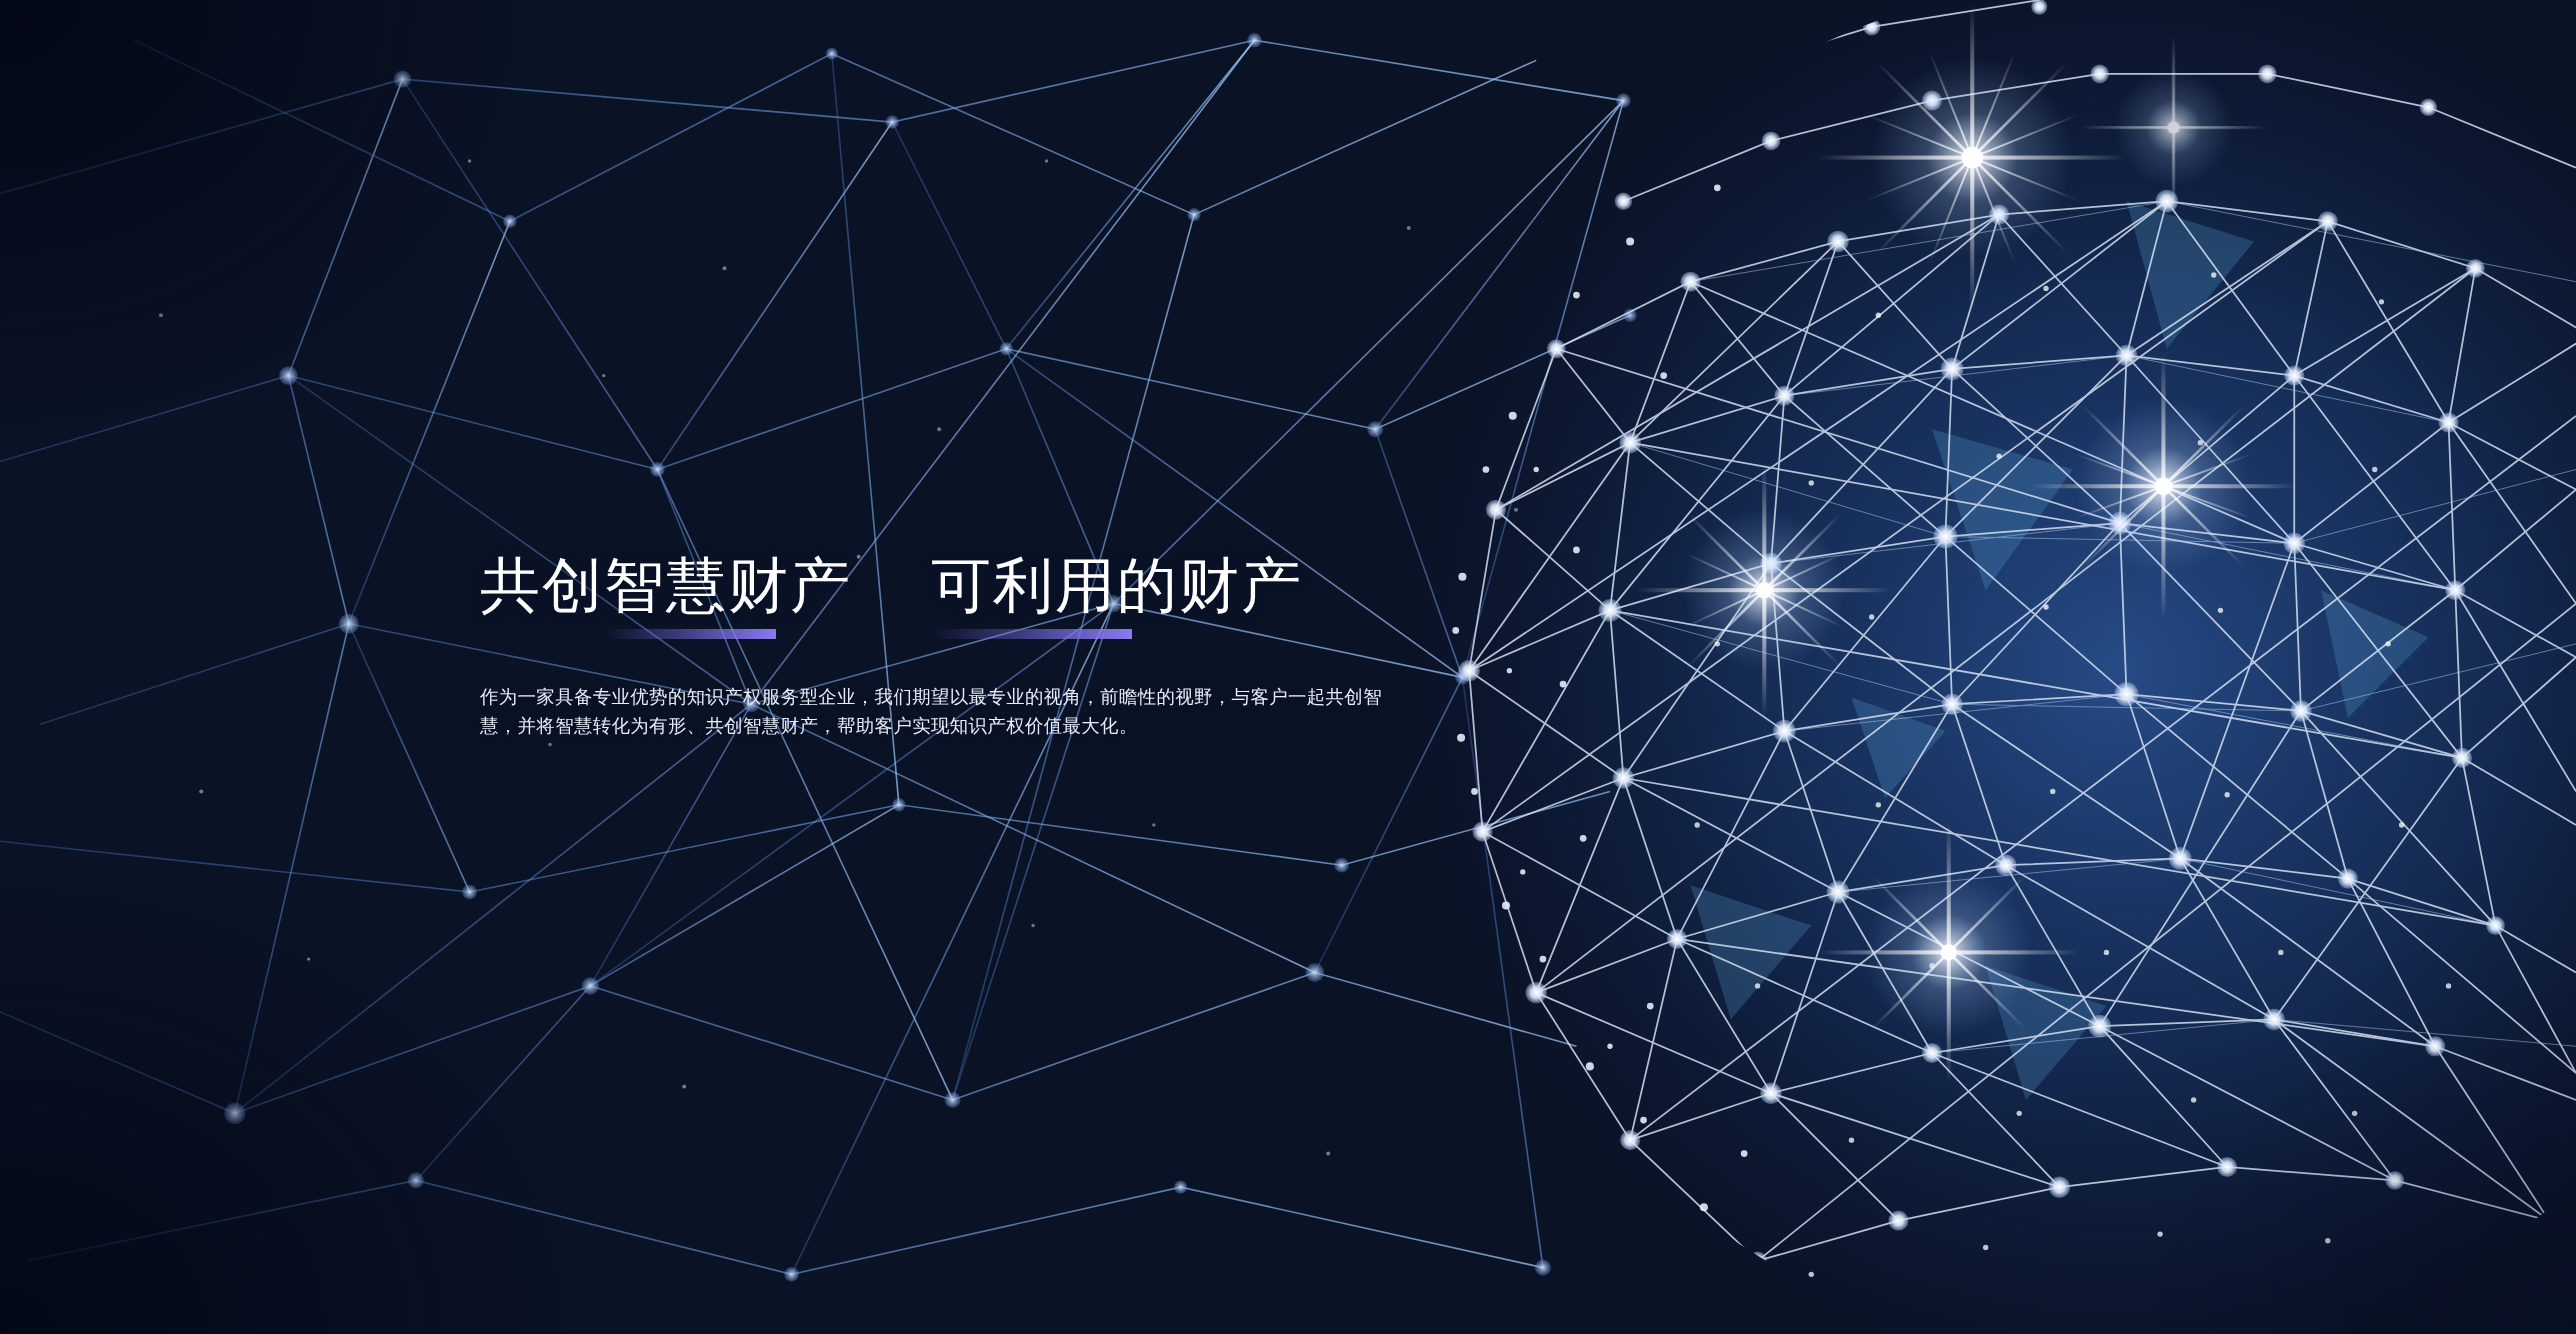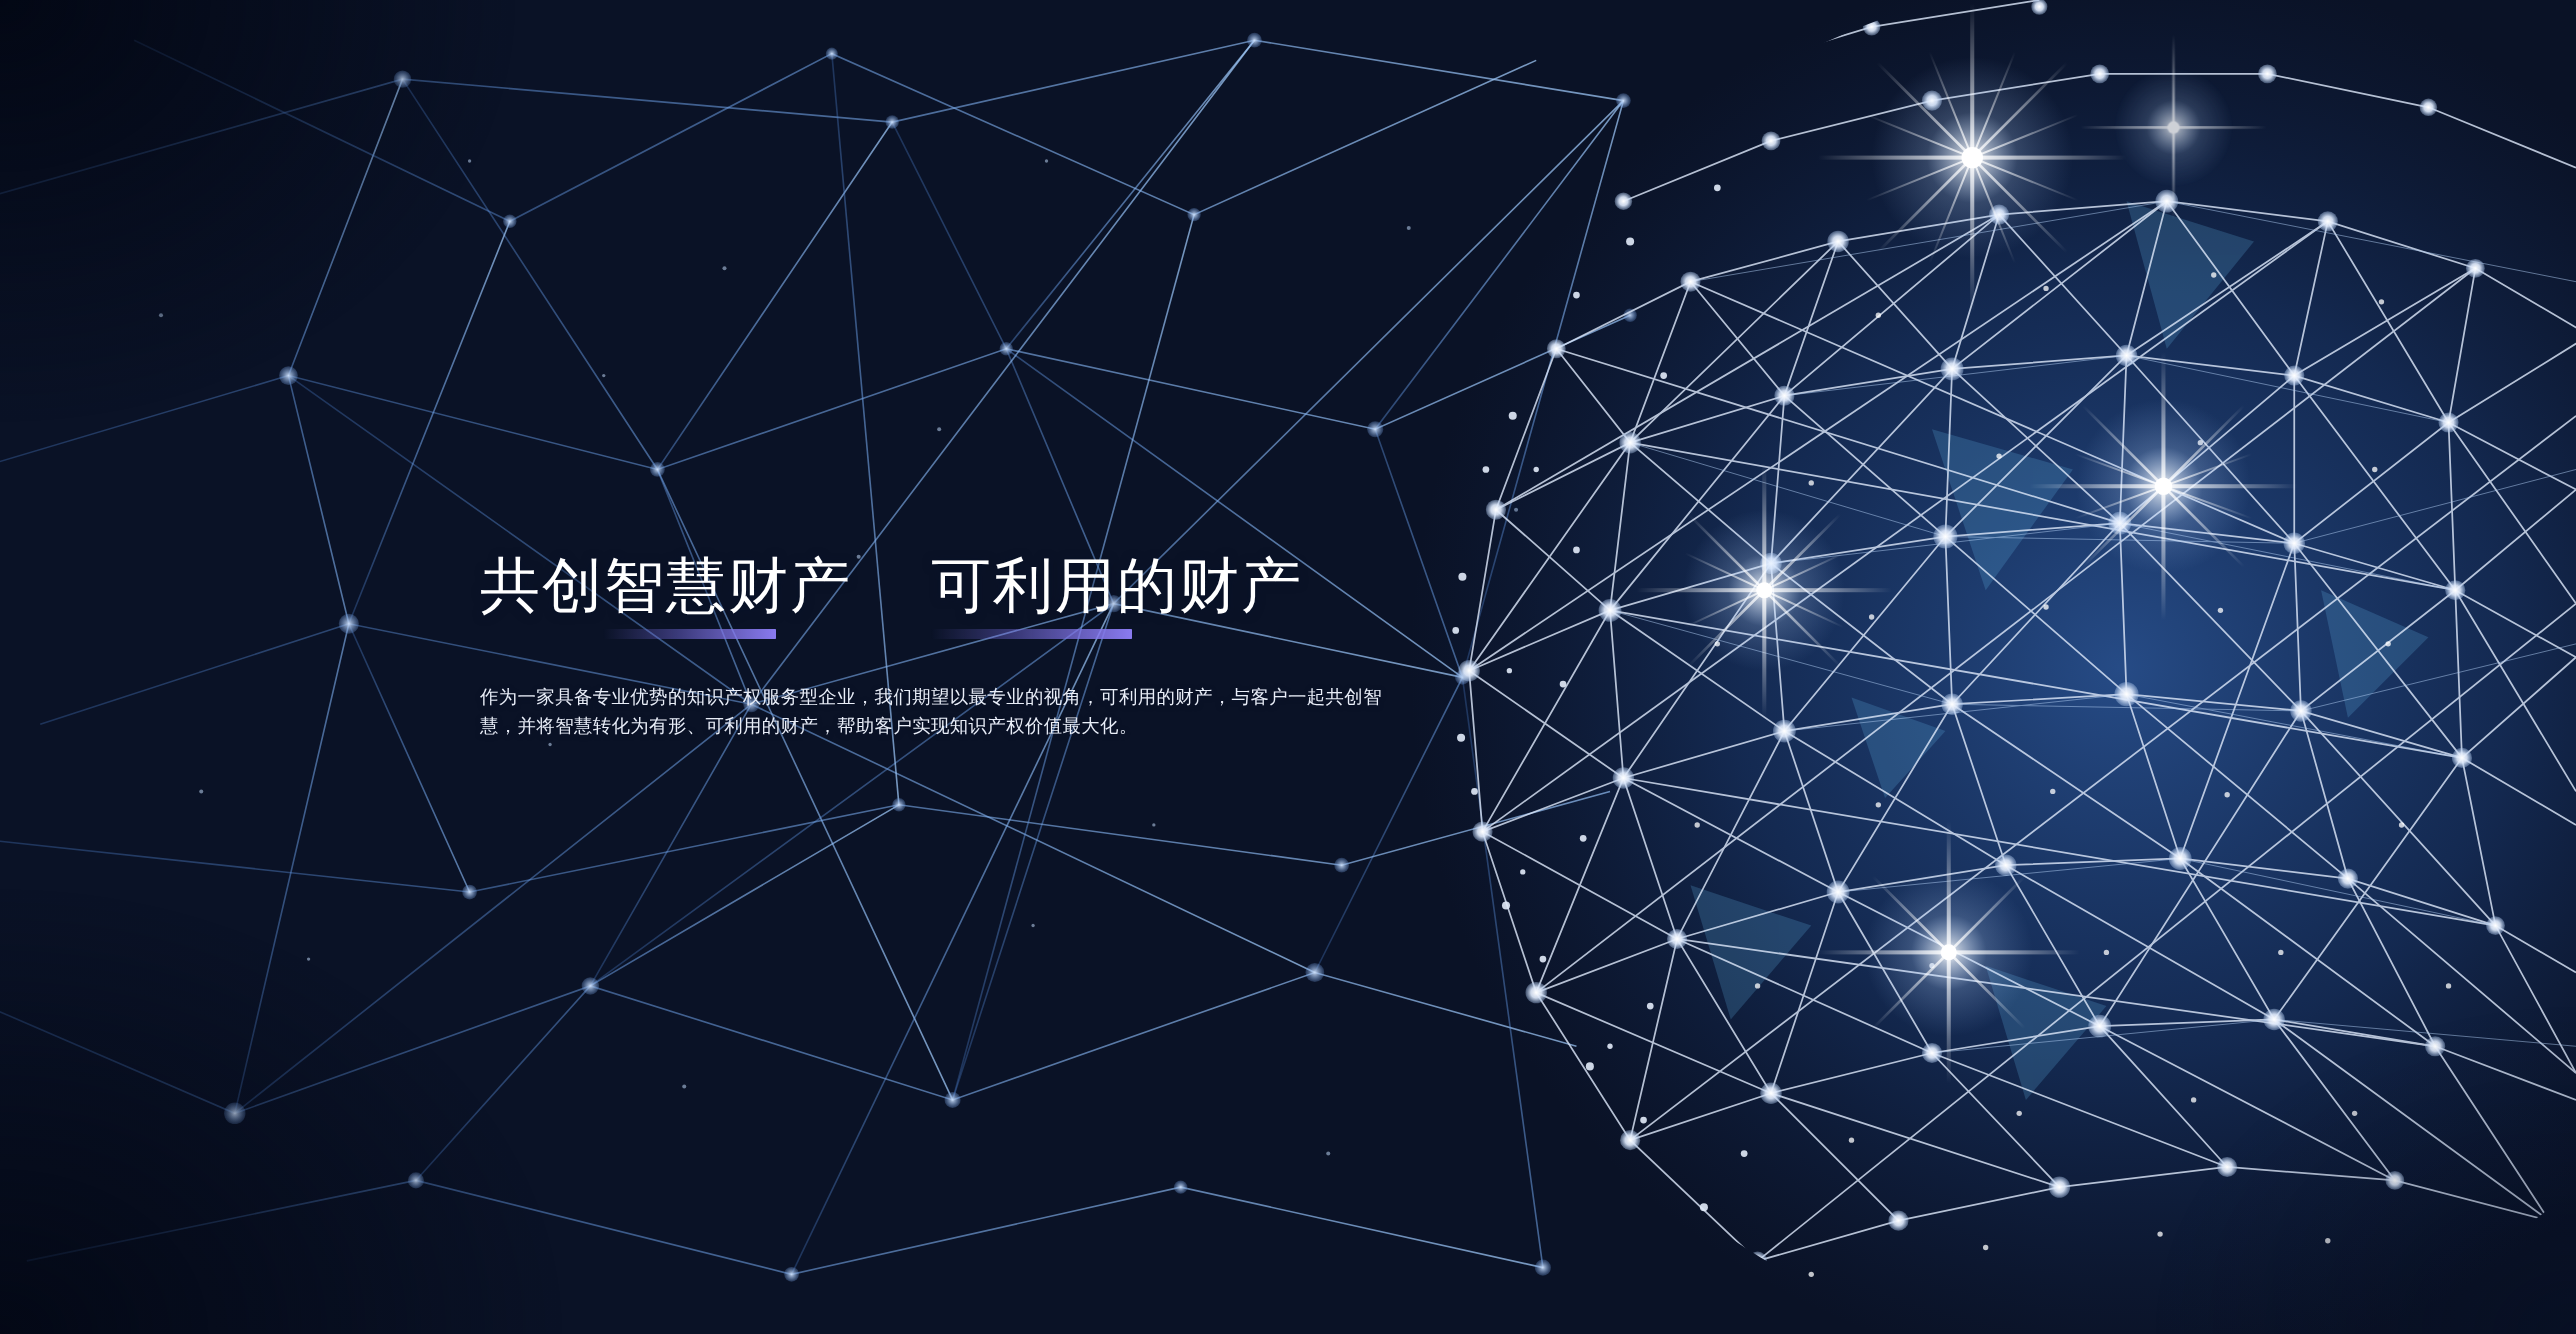--- a/index.html
+++ b/index.html
@@ -487,17 +487,17 @@
         <span>共创智慧财产</span>
         <span class="hl-accent a1"></span>
       </span>
       <span class="gap"></span>
       <span class="hl-part">
         <span>可利用的财产</span>
         <span class="hl-accent a2"></span>
       </span>
     </div>
 
-    <p class="body-text">作为一家具备专业优势的知识产权服务型企业，我们期望以最专业的视角，可利用的财产，与客户一起共创智慧，并将智慧转化为有形、可利用的财产，帮助客户实现知识产权价值最大化。</p>
+    <p class="body-text">作为一家具备专业优势的知识产权服务型企业，我们期望以最专业的视角，前瞻性的视野，与客户一起共创智慧，并将智慧转化为有形、共创智慧财产，帮助客户实现知识产权价值最大化。</p>
   </div>
 
 </div>
 
 
 </body></html>

